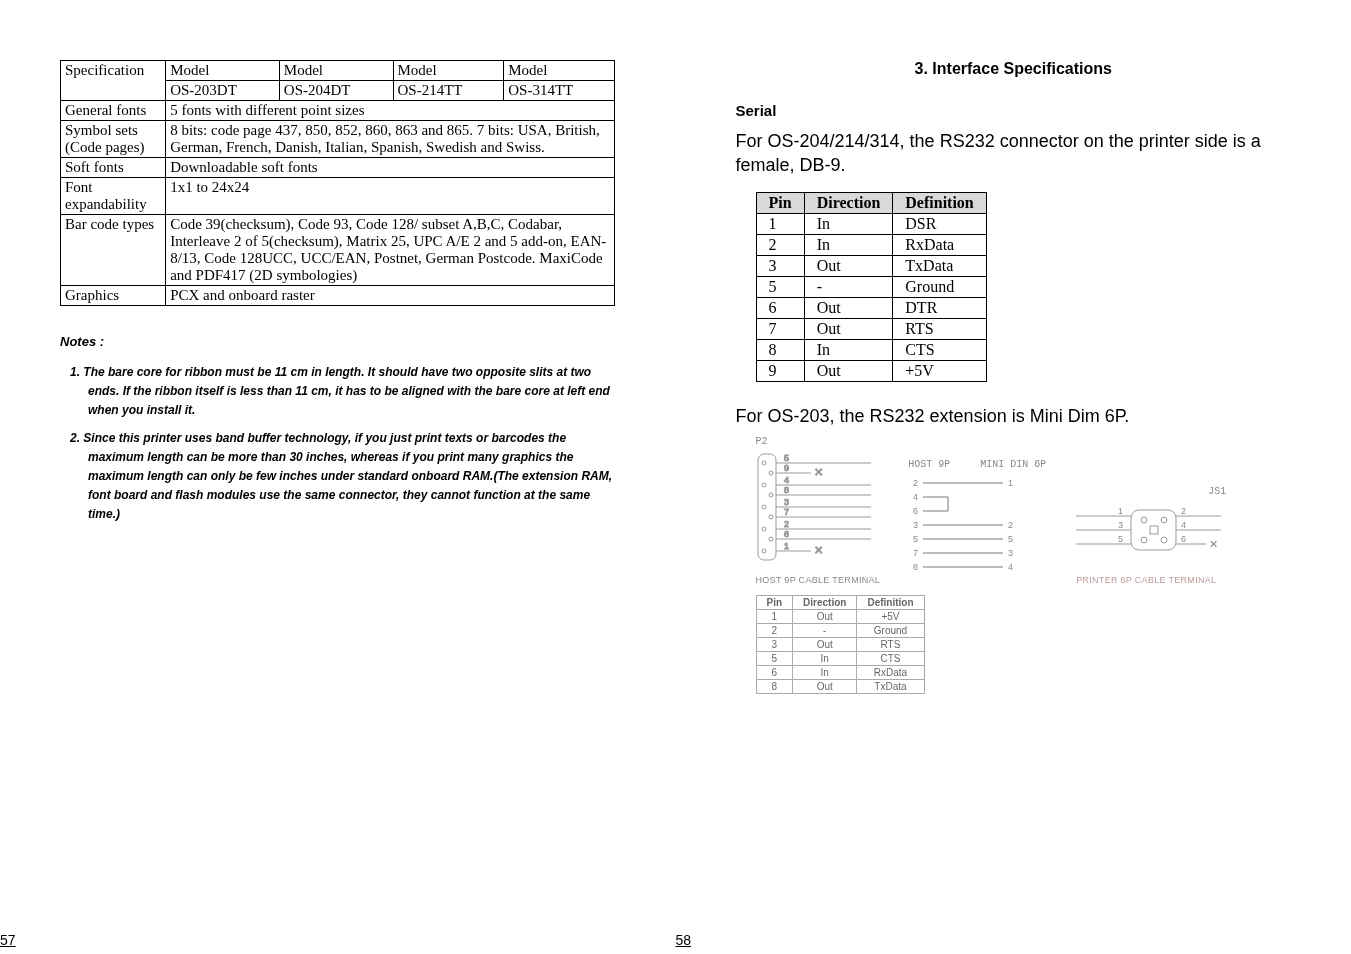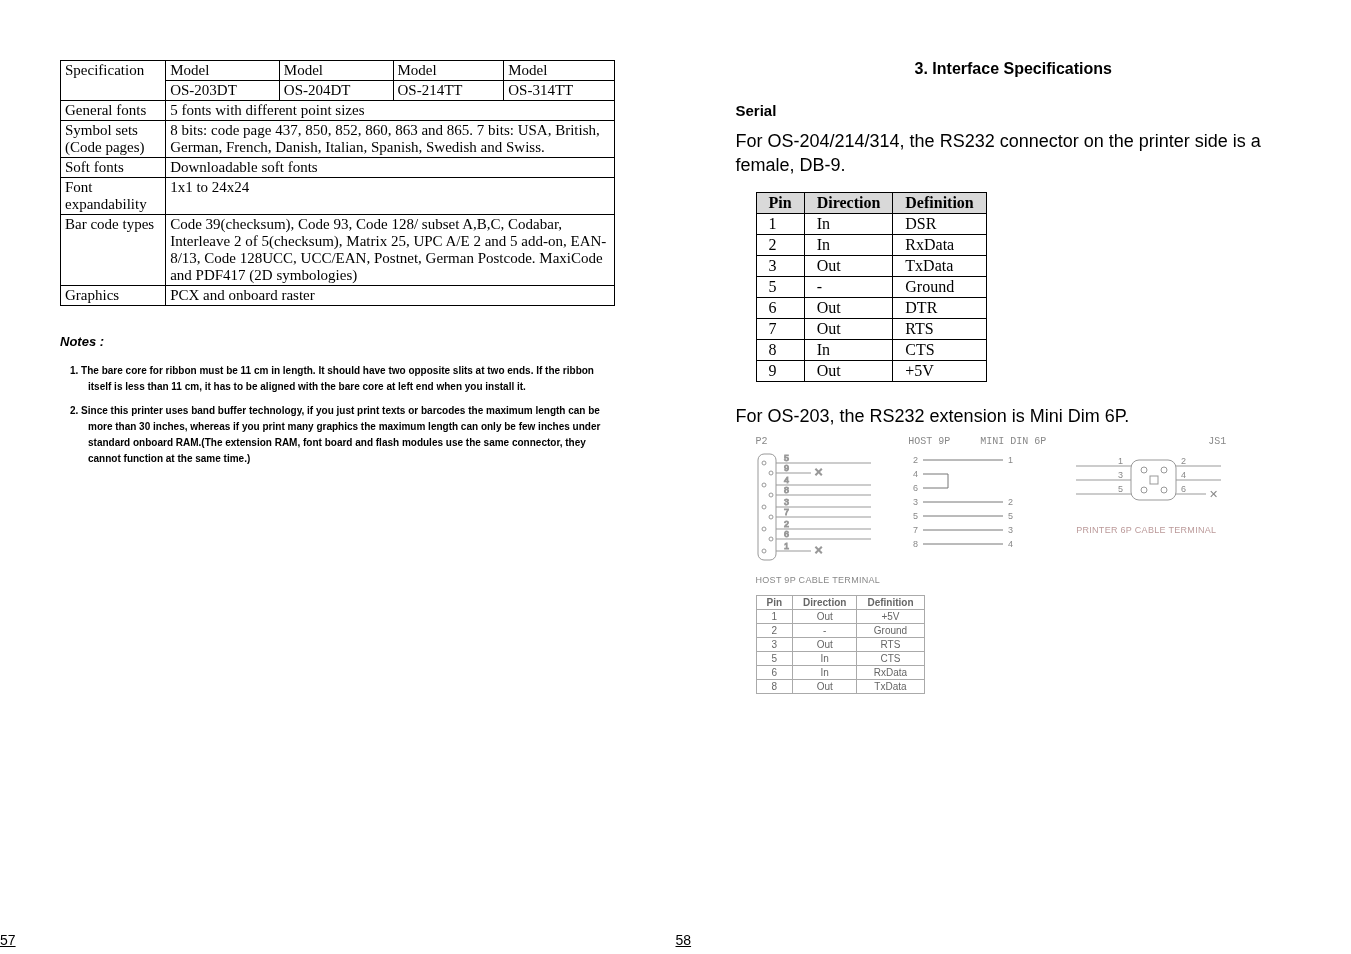--- a/index.html
+++ b/index.html
@@ -58,42 +58,43 @@
     border: 1.3px solid #000;
     padding: 1px 12px;
     text-align: left;
     font-size: 16px;
   }
   table.pin th { background: #d9d9d9; font-family: "Times New Roman", serif; font-weight: bold; }
   table.pin td { font-family: "Times New Roman", serif; }
   .notes-label { font-style: italic; font-weight: bold; font-size: 13px; margin-bottom: 14px; }
   ol.notes { margin: 0; padding-left: 0; list-style: none; }
   ol.notes li {
+    font-style: italic;
     font-weight: bold;
-    font-size: 10px;
+    font-size: 12px;
     line-height: 1.6;
     margin-bottom: 8px;
     padding-left: 28px;
     text-indent: -18px;
   }
   .page-num {
     position: absolute;
     bottom: 6px;
     left: 0; right: 0;
     text-align: left;
     font-size: 14px;
     text-decoration: underline;
   }
   
   .diagram-row {
     display: flex;
     gap: 28px;
     margin-left: 20px;
     margin-bottom: 10px;
-    align-items: flex-start;
+    align-items: flex-end;
   }
   .pinmap {
     font-family: "Courier New", monospace;
     font-size: 10px;
     color: #888;
     line-height: 1.25;
     white-space: pre;
   }
   .caption { font-size: 9px; color:#888; letter-spacing:0.3px; margin-top:3px; }
   .conn-lines line { stroke:#777; stroke-width:1; }

